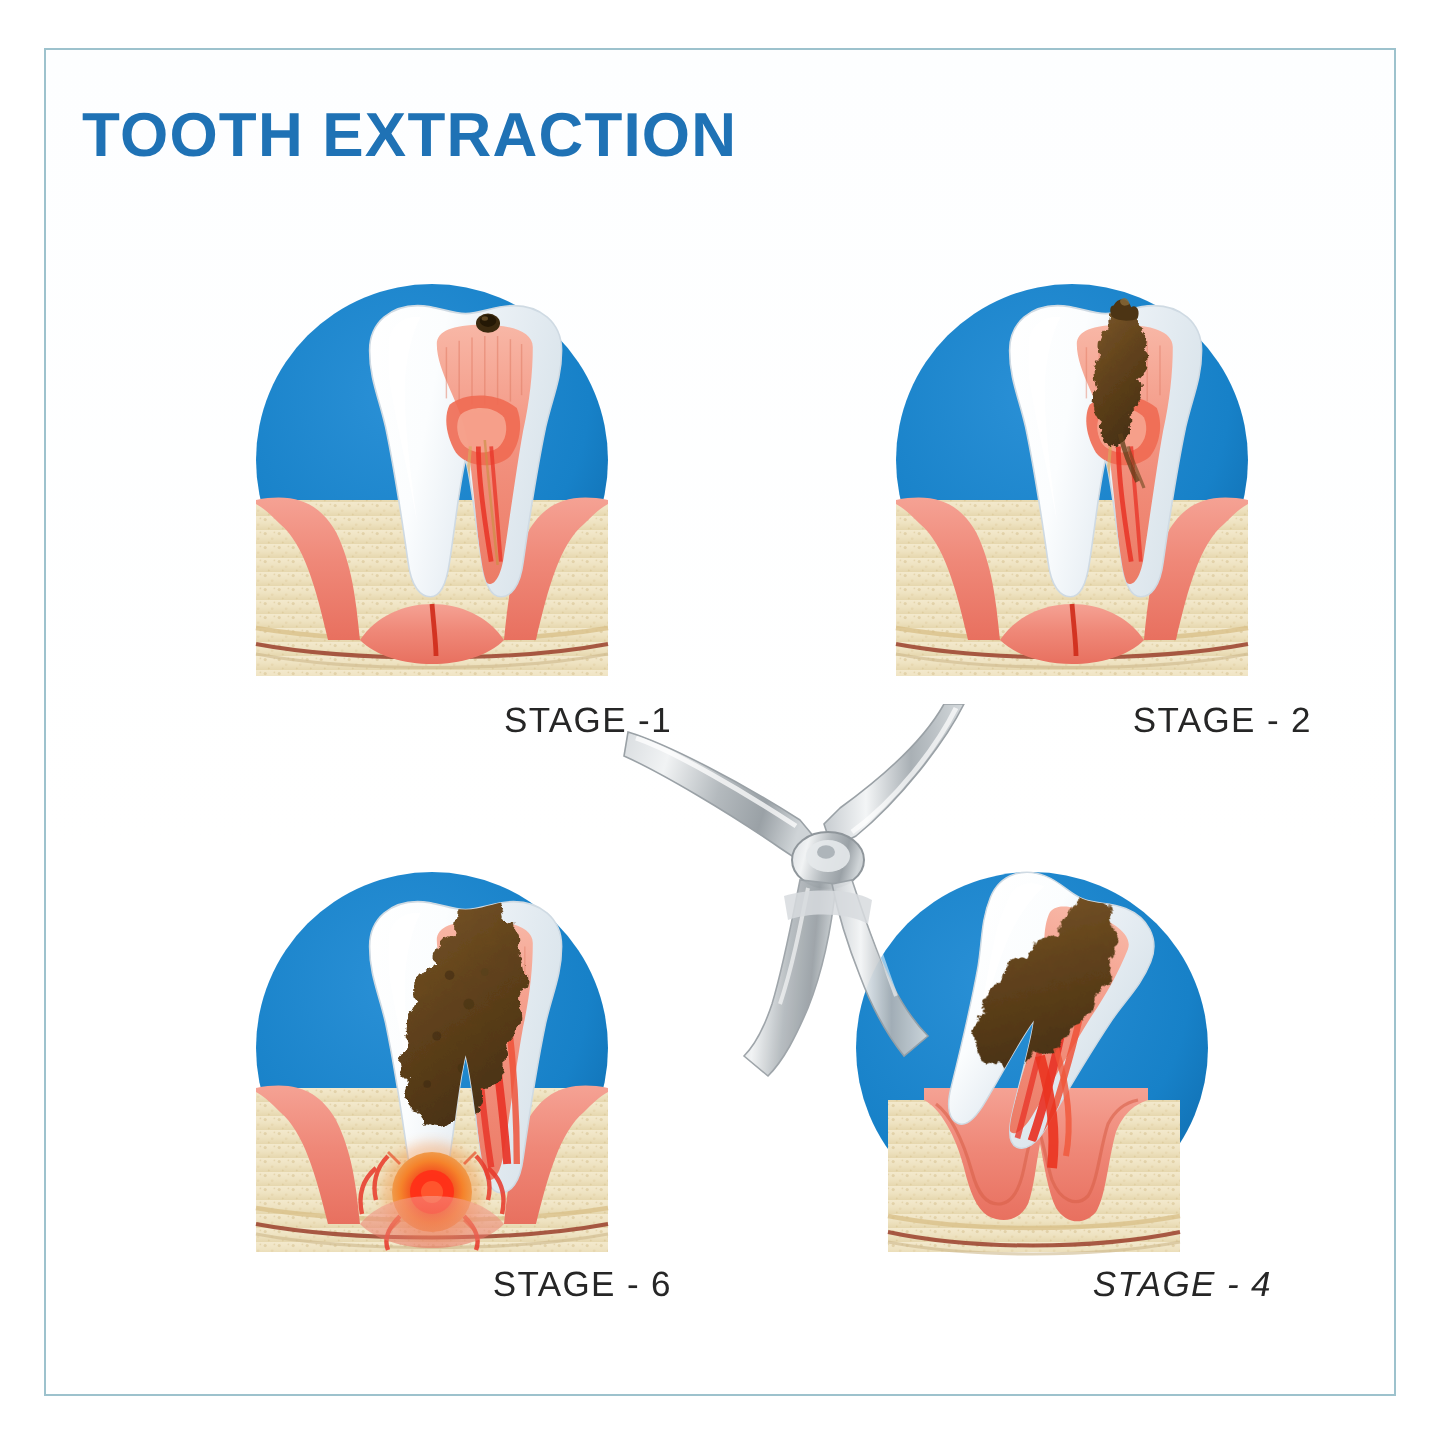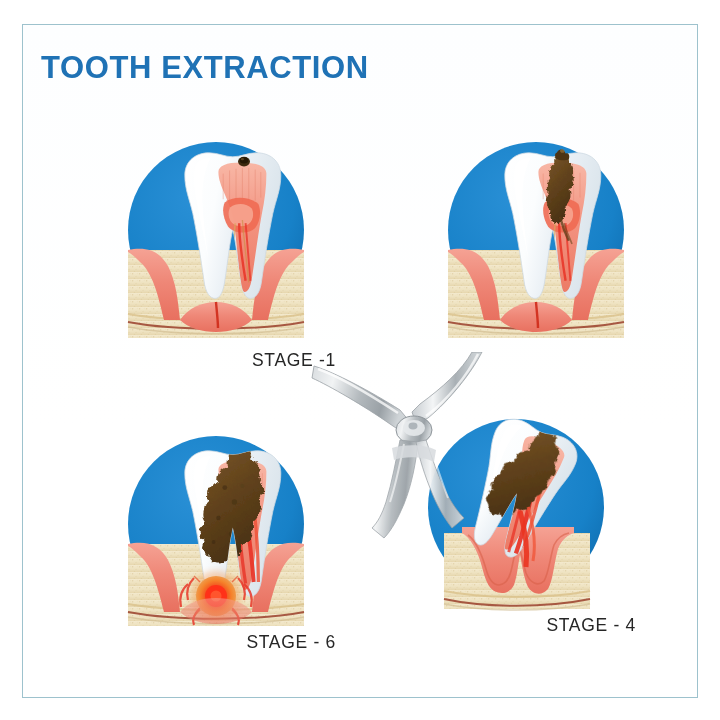--- a/index.html
+++ b/index.html
@@ -52,21 +52,21 @@
     letter-spacing: 0.7px;
     color: #262626;
     font-family: "Liberation Sans", sans-serif;
     white-space: nowrap;
   }
 
   
   #panel-1 { left: 96px;  top: 132px; width: 240px; height: 250px; }
   #panel-2 { left: 416px; top: 132px; width: 240px; height: 250px; }
   #panel-3 { left: 96px;  top: 432px; width: 240px; height: 250px; }
-  #panel-4 { left: 396px; top: 415px; width: 240px; height: 250px; }
+  #panel-4 { left: 396px; top: 432px; width: 240px; height: 250px; font-style: italic; }
 
   #panel-1 .caption { top: 218px; }
   #panel-2 .caption { top: 218px; }
   #panel-3 .caption { top: 200px; }
   #panel-4 .caption { top: 200px; }
 
   #forceps-layer {
     position: absolute;
     left: 300px;
     top: 352px;
@@ -304,20 +304,21 @@
 
         <g>
           <path d="M101,16 C104,10 110,11 112,17 C115,15 118,19 116,24
                    C112,26 104,26 100,23 C98,19 99,16 101,16 Z" fill="#4c3414"></path>
           <path d="M105,13 C107,10 110,11 111,15 C108,17 105,16 105,13 Z" fill="#8a6a38" opacity="0.8"></path>
         </g>
       </g>
 
       <path d="M120,170 C121,182 122,190 122,196" fill="none" stroke="#cf2a18" stroke-width="2.4" opacity="0.9"></path>
     </svg>
+    <div class="caption">STAGE - 2</div>
   </div>
 
   <div class="panel" id="panel-3">
     <svg class="stage-svg" width="240" height="198" viewBox="0 0 240 198">
       <circle cx="120" cy="92" r="88" fill="url(#gCircle)"></circle>
 
       <g>
         <rect x="32" y="112" width="176" height="82" fill="url(#pBone)"></rect>
         <path d="M32,172 C80,180 160,180 208,172" fill="none" stroke="#d9c089" stroke-width="2.2" opacity="0.8"></path>
         <path d="M32,180 C80,189 160,189 208,180" fill="none" stroke="#9a3f2c" stroke-width="2" opacity="0.85"></path>

